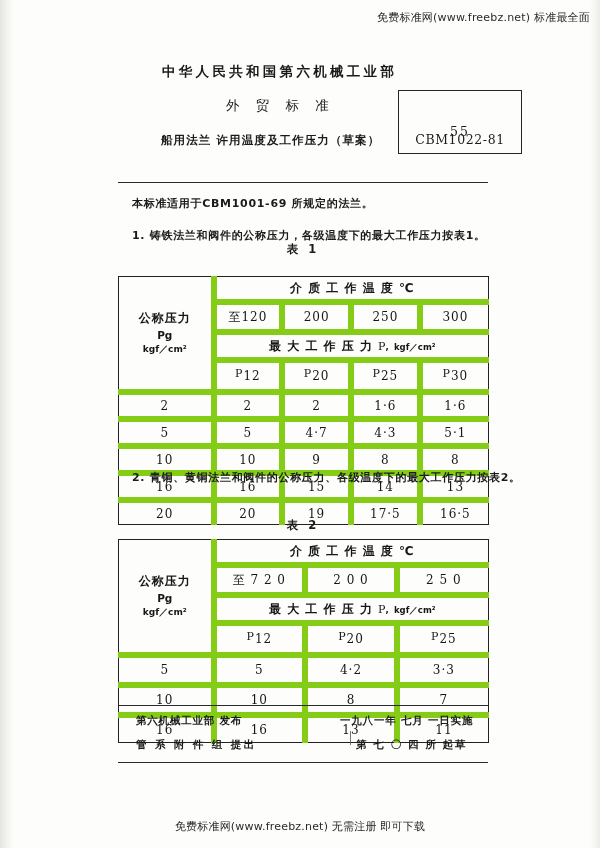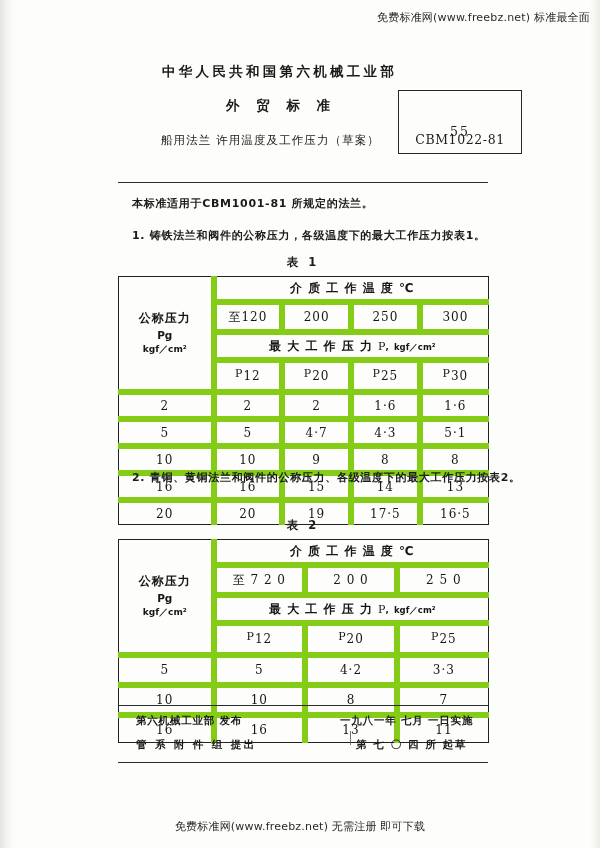--- a/index.html
+++ b/index.html
@@ -69,29 +69,29 @@
     left: 44px; top: 63px;
     font-size: 13.5px;
     font-weight: 700;
     letter-spacing: 3.3px;
     white-space: nowrap;
   }
   .title-sub {
     position: absolute;
     left: 108px; top: 97px;
     font-size: 13.5px;
-    font-weight: 700;
+    font-weight: 400;
     letter-spacing: 6px;
     white-space: nowrap;
   }
   .title-name {
     position: absolute;
     left: 43px; top: 133px;
     font-size: 11.5px;
-    font-weight: 400;
+    font-weight: 700;
     letter-spacing: 1.1px;
     white-space: nowrap;
   }
 
   
   .std-box {
     position: absolute;
     left: 280px; top: 90px;
     width: 122px; height: 62px;
     border: 1.6px solid #262626;
@@ -141,21 +141,21 @@
 
   
   .tcap {
     position: absolute;
     width: 370px;
     text-align: center;
     font-size: 11.5px;
     font-weight: 700;
     letter-spacing: 3px;
   }
-  .tcap-1 { top: 255px; }
+  .tcap-1 { top: 242px; }
   .tcap-2 { top: 518px; }
 
   
   table.std {
     position: absolute;
     left: 0;
     width: 370px;
     border-collapse: collapse;
     table-layout: fixed;
     font-family: "DejaVu Serif", "Liberation Serif", serif;
@@ -256,21 +256,21 @@
       <div class="title-name">船用法兰  许用温度及工作压力（草案）</div>
 
       <div class="std-box">
         <div class="std-no">CBM1022-81</div>
         <div class="std-page">55</div>
       </div>
     </div>
 
     <div class="rule rule-top"></div>
 
-    <div class="para para-1">本标准适用于CBM1001-81 所规定的法兰。</div>
+    <div class="para para-1">本标准适用于CBM1001-69 所规定的法兰。</div>
     <div class="para para-2">1.  铸铁法兰和阀件的公称压力，各级温度下的最大工作压力按表1。</div>
 
     <div class="tcap tcap-1">表 1</div>
 
     <table class="std" id="table-1">
       <colgroup>
         <col style="width:95px">
         <col style="width:68.75px">
         <col style="width:68.75px">
         <col style="width:68.75px">

